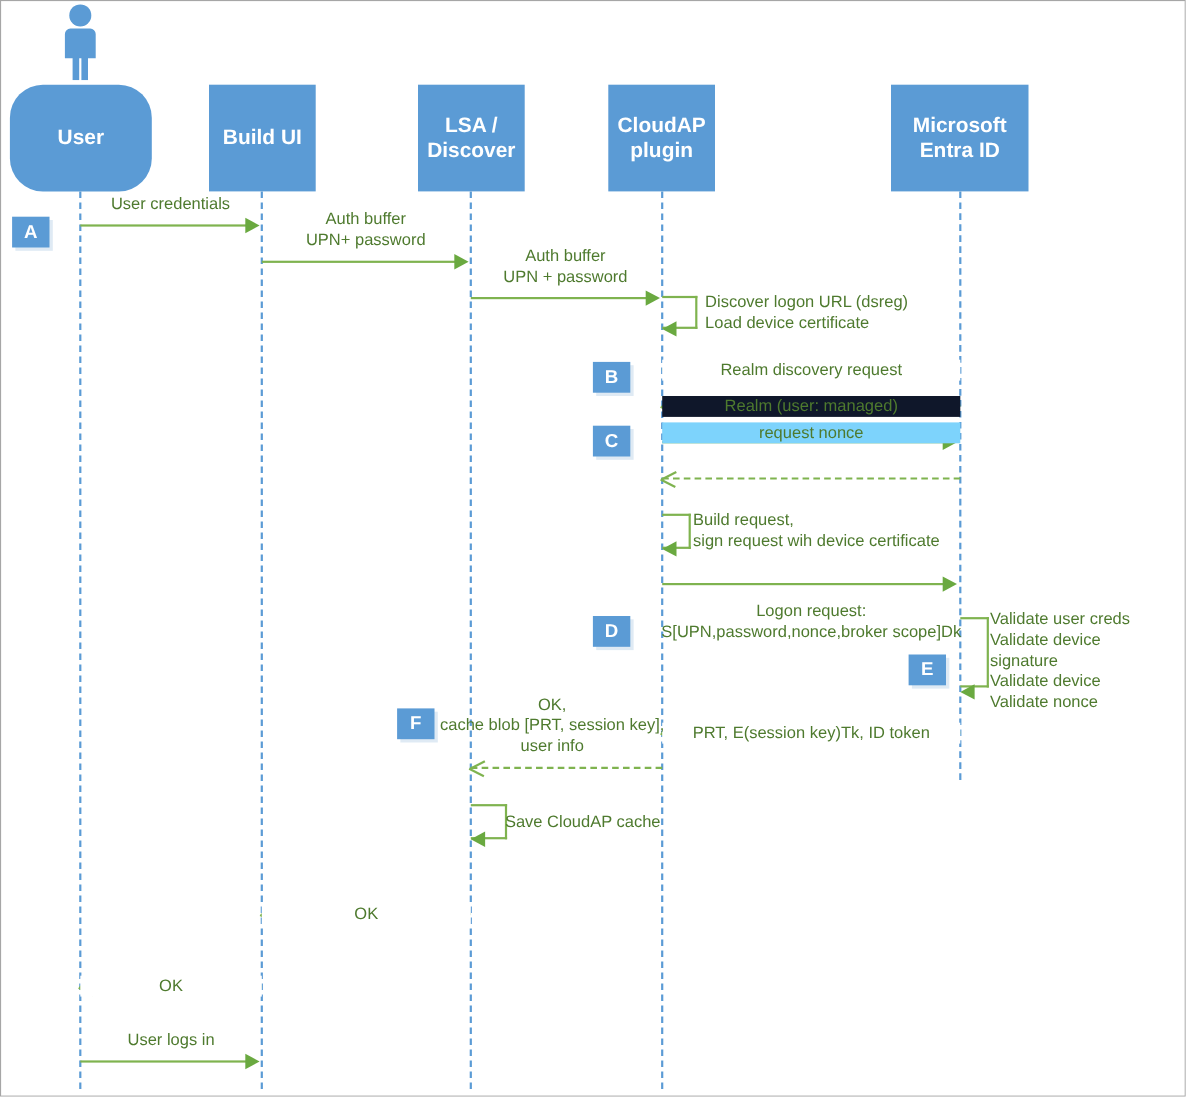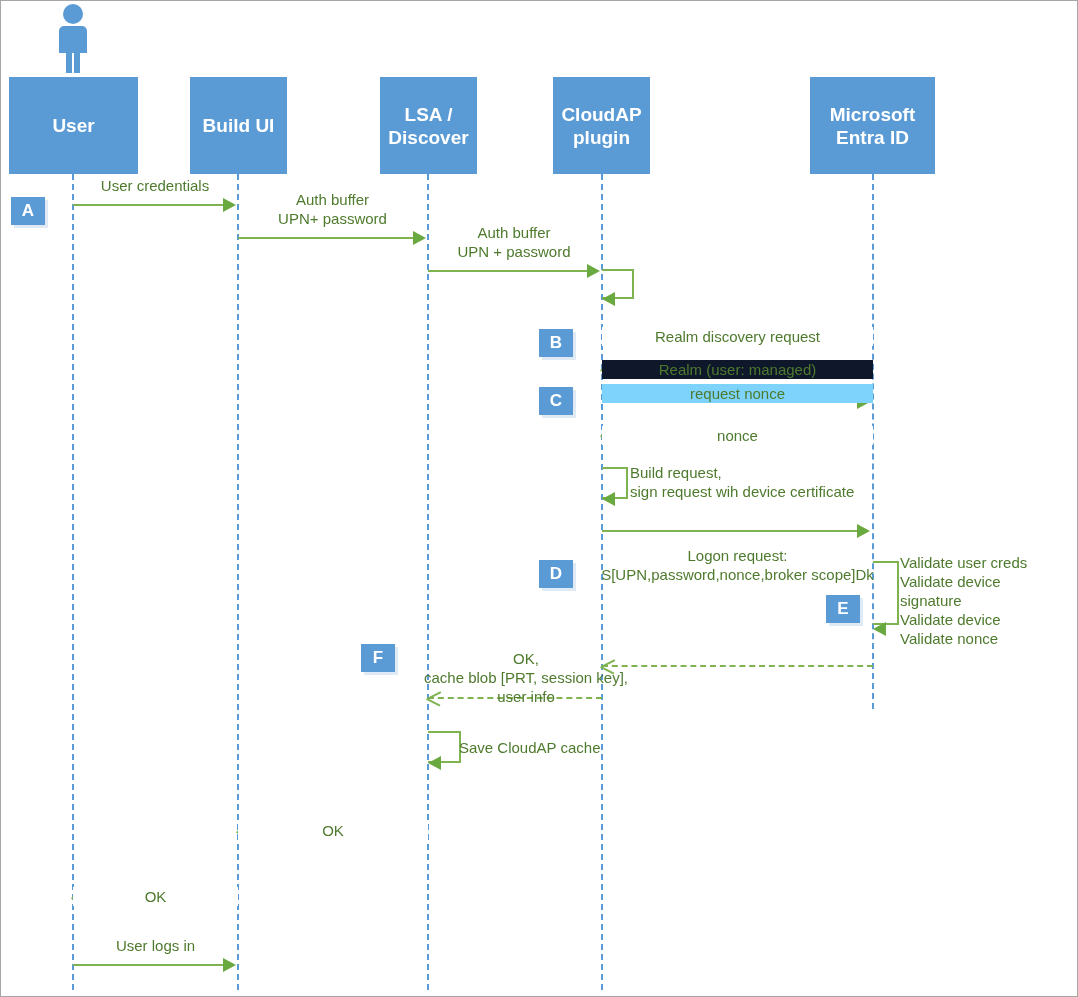--- a/index.html
+++ b/index.html
@@ -127,21 +127,21 @@
 
 <div id="canvas">
 
   <div class="person-icon" style="left:48px; top:2px; width:48px; height:70px;">
     <svg width="48" height="70" viewBox="0 0 48 70" xmlns="http://www.w3.org/2000/svg">
       <circle cx="24" cy="11" r="10" fill="#5b9bd5"></circle>
       <path d="M10 28 a5 5 0 0 1 5-5 h18 a5 5 0 0 1 5 5 v22 h-7 v20 h-6 v-20 h-2 v20 h-6 v-20 h-7 z" fill="#5b9bd5"></path>
     </svg>
   </div>
 
-  <div class="actor-box" style="left:8px; top:76px; width:129px; height:97px;">User</div>
+  <div class="actor-box" style="left:8px; top:76px; width:129px; height:97px;border-radius:30px;">User</div>
 
   <div class="actor-box" style="left:189px; top:76px; width:97px; height:97px;">Build UI</div>
 
   <div class="actor-box" style="left:379px; top:76px; width:97px; height:97px;">LSA /
 Discover</div>
 
   <div class="actor-box" style="left:552px; top:76px; width:97px; height:97px;">CloudAP
 plugin</div>
 
   <div class="actor-box" style="left:809px; top:76px; width:125px; height:97px;">Microsoft
@@ -169,60 +169,62 @@
   <div class="msg-line" style="left:237px; top:236px; width:177px;"></div>
   <div class="arrow-head right" style="left:412px; top:230px;"></div>
 
   <div class="lbl center" style="left:426px; top:222px; width:174px;">Auth buffer
 UPN + password</div>
   <div class="msg-line" style="left:427px; top:269px; width:161px;"></div>
   <div class="arrow-head right" style="left:586px; top:263px;"></div>
 
   <div class="selfcall" style="left:601px; top:268px; width:32px; height:30px;"></div>
   <div class="arrow-head left" style="left:601px; top:291px;"></div>
+  <div class="lbl left" style="left:640px; top:264px; width:280px;">Discover logon URL (dsreg)
+Load device certificate</div>
 
   <div class="msg-line" style="left:601px; top:334px; width:257px;"></div>
   <div class="arrow-head right" style="left:856px; top:328px;"></div>
   <div class="lbl center" style="left:601px; top:326px; width:271px; background:#ffffff;">Realm discovery request</div>
 
   <div class="msg-line dashed" style="left:601px; top:367px; width:271px;"></div>
   <div class="arrow-open-left" style="left:600px; top:360px;"></div>
   <div class="lbl center" style="left:601px; top:359px; width:271px; background:#0f172a;">Realm (user: managed)</div>
 
   <div class="msg-line" style="left:601px; top:400px; width:257px;"></div>
   <div class="arrow-head right" style="left:856px; top:394px;"></div>
   <div class="lbl center" style="left:601px; top:383px; width:271px; background:#7dd3fc;">request nonce</div>
 
   <div class="msg-line dashed" style="left:601px; top:433px; width:271px;"></div>
   <div class="arrow-open-left" style="left:600px; top:426px;"></div>
-  <div class="lbl center" style="left:601px; top:425px; width:271px; background:#ffffff;">nonce</div>
 
   <div class="selfcall" style="left:601px; top:466px; width:26px; height:32px;"></div>
   <div class="arrow-head left" style="left:601px; top:491px;"></div>
   <div class="lbl left" style="left:629px; top:462px; width:320px;">Build request,
 sign request wih device certificate</div>
 
   <div class="msg-line" style="left:601px; top:529px; width:257px;"></div>
   <div class="arrow-head right" style="left:856px; top:523px;"></div>
   <div class="lbl center" style="left:596px; top:545px; width:281px;">Logon request:
 S[UPN,password,nonce,broker scope]Dk</div>
 
   <div class="selfcall" style="left:872px; top:560px; width:26px; height:64px;"></div>
   <div class="arrow-head left" style="left:872px; top:621px;"></div>
   <div class="lbl left" style="left:899px; top:552px; width:147px;">Validate user creds
 Validate device signature
 Validate device
 Validate nonce</div>
 
   <div class="msg-line dashed" style="left:601px; top:664px; width:271px;"></div>
   <div class="arrow-open-left" style="left:600px; top:657px;"></div>
+  <div class="lbl center" style="left:601px; top:656px; width:271px; background:#ffffff;">PRT, E(session key)Tk, ID token</div>
 
   <div class="msg-line dashed" style="left:427px; top:696px; width:174px;"></div>
   <div class="arrow-open-left" style="left:426px; top:689px;"></div>
-  <div class="lbl center" style="left:398px; top:648px; width:206px;padding-left:24px;">OK,
+  <div class="lbl center" style="left:398px; top:630px; width:206px;">OK,
 cache blob [PRT, session key],
 user info</div>
 
   <div class="selfcall" style="left:427px; top:730px; width:33px; height:32px;"></div>
   <div class="arrow-head left" style="left:427px; top:755px;"></div>
   <div class="lbl left" style="left:458px; top:737px; width:200px;">Save CloudAP cache</div>
 
   <div class="msg-line dashed" style="left:237px; top:829px; width:190px;"></div>
   <div class="arrow-open-left" style="left:236px; top:822px;"></div>
   <div class="lbl center" style="left:237px; top:820px; width:190px; background:#ffffff;">OK</div>

